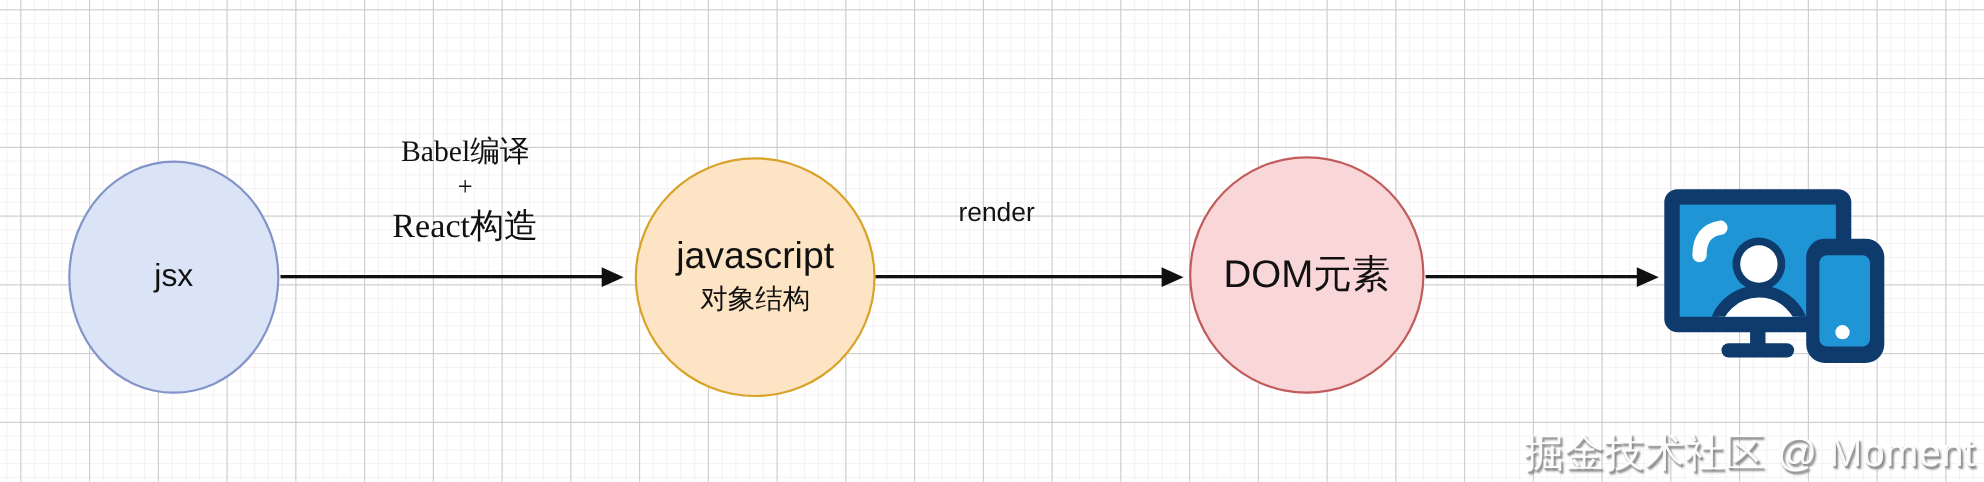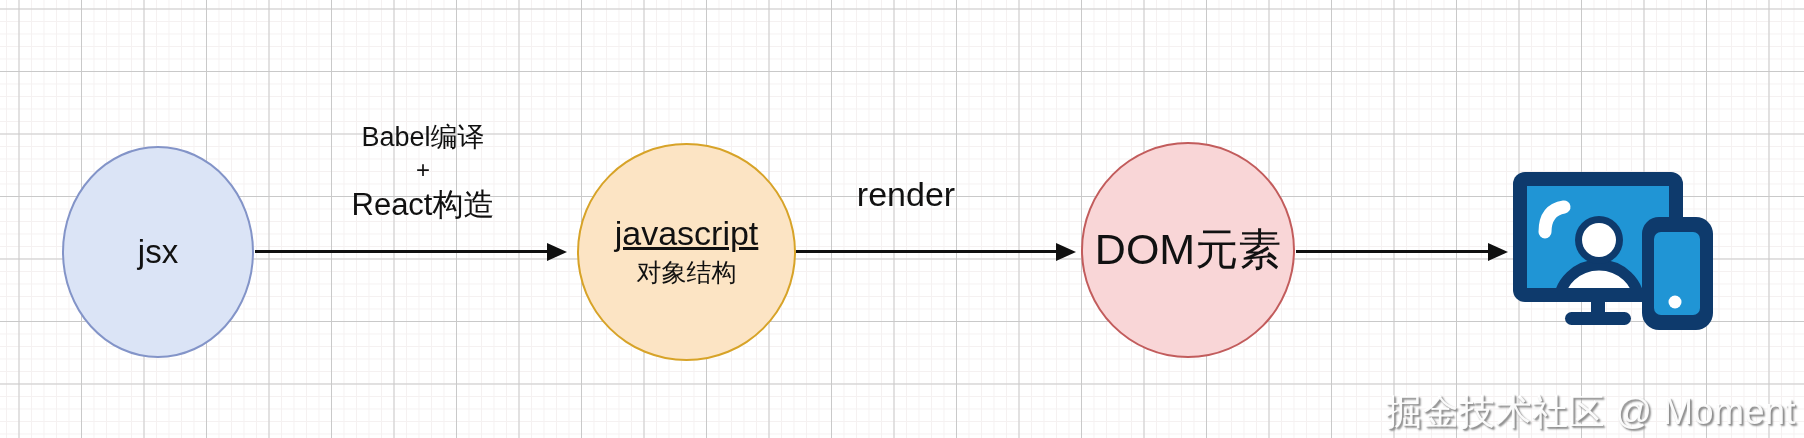--- a/index.html
+++ b/index.html
@@ -29,32 +29,32 @@
     display: flex;
     flex-direction: column;
     align-items: center;
     justify-content: center;
     text-align: center;
     line-height: 1.15;
   }
   .node-jsx {
     left: 62px; top: 146px; width: 192px; height: 212px;
     background: var(--node1_fill); border: 2px solid var(--node1_border);
-    font-size: 33px;
+    font-size: 29px;
   }
   .node-js {
     left: 577px; top: 143px; width: 219px; height: 218px;
     background: var(--node2_fill); border: 2px solid var(--node2_border);
   }
-  .node-js .line1 { font-size: 34px; line-height: 40px; text-decoration: underline; }
+  .node-js .line1 { font-size: 34px; line-height: 40px; }
   .node-js .line2 { font-size: 25px; line-height: 38px; }
   .node-dom {
     left: 1081px; top: 142px; width: 214px; height: 216px;
     background: var(--node3_fill); border: 2px solid var(--node3_border);
-    font-size: 43px;
+    font-size: 35px;
   }
 
   .arrow {
     position: absolute;
     top: 250px;
     height: 3px;
     background: var(--arrow);
   }
   .arrowhead {
     position: absolute;
@@ -62,25 +62,25 @@
     width: 0; height: 0;
     border-left: 20px solid var(--arrow);
     border-top: 9px solid transparent;
     border-bottom: 9px solid transparent;
   }
   .arrow-1 { left: 255px; width: 293px; }
   .arrow-2 { left: 796px; width: 261px; }
   .arrow-3 { left: 1296px; width: 193px; }
 
   .edge-label { position: absolute; text-align: center; }
-  .edge-label-1 { left: 323px; top: 120px; width: 200px; }
+  .edge-label-1 { left: 323px; top: 120px; width: 200px; font-family: Liberation Serif, serif; }
   .edge-label-1 .l1 { display: block; font-size: 27px; line-height: 34px; }
   .edge-label-1 .l2 { display: block; font-size: 24px; line-height: 32px; }
   .edge-label-1 .l3 { display: block; font-size: 31px; line-height: 38px; }
-  .edge-label-2 { left: 846px; top: 180px; width: 120px; font-size: 34px; line-height: 28px; }
+  .edge-label-2 { left: 846px; top: 180px; width: 120px; font-size: 24px; line-height: 28px; }
 
   .devices-svg { position: absolute; left: 1512px; top: 168px; }
   .navy { fill: var(--icon_navy); }
   .blue { fill: var(--icon_blue); }
   .white { fill: #ffffff; }
   .swoosh { stroke: #ffffff; stroke-width: 13; stroke-linecap: round; fill: none; }
   .shoulders { fill: #ffffff; stroke: var(--icon_navy); stroke-width: 11; }
 
   .watermark {
     position: absolute;

